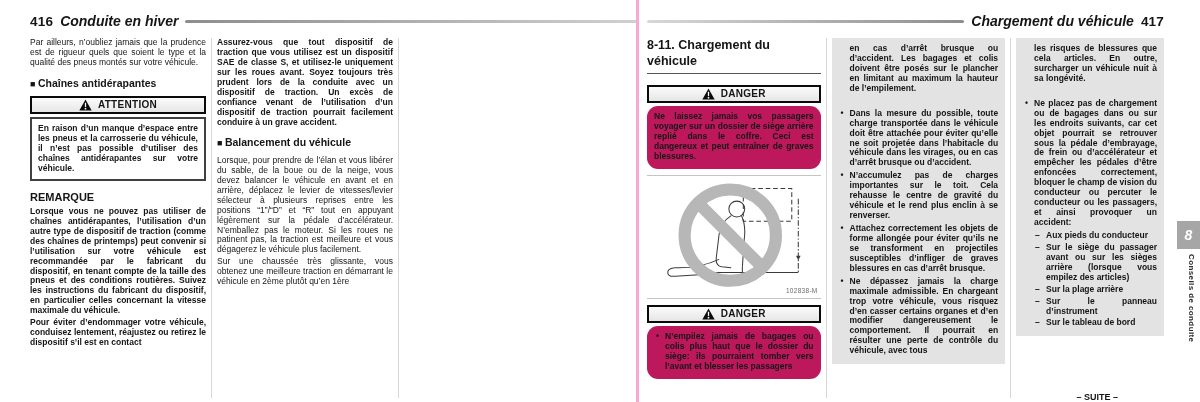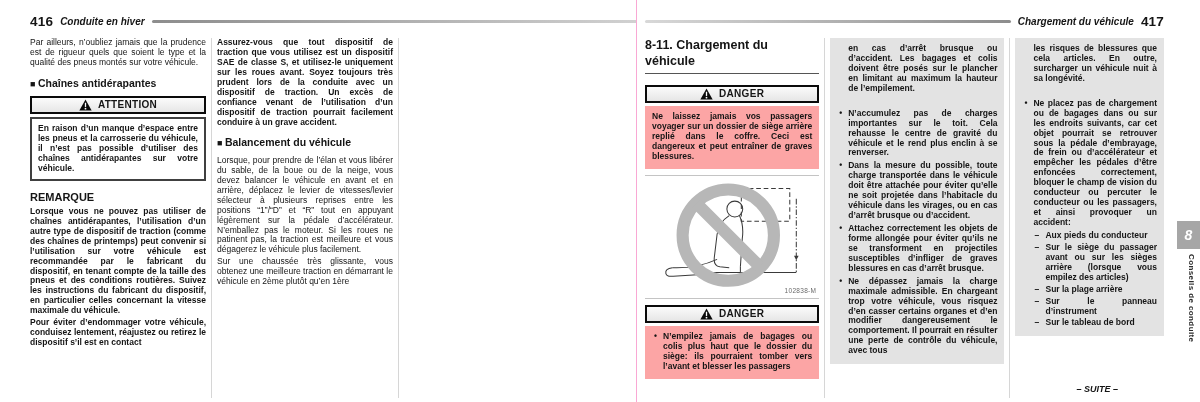--- a/index.html
+++ b/index.html
@@ -3,26 +3,26 @@
 <meta charset="utf-8">
 <style>
   * { margin:0; padding:0; box-sizing:border-box; }
   html,body { width:1200px; height:402px; overflow:hidden; }
   body {
     font-family:"Liberation Sans", sans-serif;
     background:#ffffff; color:#151515; position:relative;
   }
   .page { position:absolute; top:0; height:402px; background:#fff; }
   .page-left  { left:0; width:704px; padding:12px 14px 0 30px; border-right:1px solid #dedede; }
-  .page-right { left:636px; width:534px; padding:12px 6px 0 8px; border-left:1px solid #f9a8d4; }
+  .page-right { left:636px; width:534px; padding:12px 6px 0 8px; border-left:3px solid #f9a8d4; }
 
   
   .runhead { display:flex; align-items:center; gap:7px; height:18px; }
   .pagenum { font-size:13.5px; font-weight:bold; letter-spacing:0.2px; }
-  .runtitle { font-size:10px; font-weight:bold; font-style:italic; white-space:nowrap; }
+  .runtitle { font-size:14px; font-weight:bold; font-style:italic; white-space:nowrap; }
   .hrule { flex:1; height:3px; border-radius:2px; }
   .hrule-left  { background:linear-gradient(to right,#8d8d8d,#d8d8d8); }
   .hrule-right { background:linear-gradient(to right,#d8d8d8,#8d8d8d); }
 
   
   .cols { display:flex; margin-top:8px; height:360px; }
   .col { width:176px; font-size:8.5px; line-height:1.17; }
   .vsep { width:1px; background:#d6d6d6; margin:0 5px; }
   .p { text-align:justify; margin-bottom:9px; }
   .boldtxt { font-weight:bold; }
@@ -37,40 +37,40 @@
 
   
   .warn-head {
     border:2px solid #0a0a0a; height:18px; margin-bottom:3px;
     display:flex; align-items:center; justify-content:center; gap:6px;
     background:linear-gradient(#fbfbfb,#e6e6e6);
     font-weight:bold; font-size:10px; letter-spacing:0.3px;
   }
   .tri { width:13px; height:12px; flex:0 0 auto; }
   .attention-body { border:2px solid #404040; background:#fff; padding:5px 6px; font-weight:bold; text-align:justify; margin-bottom:10px; }
-  .danger-body { background:#fca5a5; padding:6px 7px 7px; font-weight:bold; text-align:justify; margin-bottom:6px; }
+  .danger-body { background:#be185d; padding:6px 7px 7px; font-weight:bold; text-align:justify; margin-bottom:6px;border-radius:11px; }
   .gray-block { background:#e3e3e3; padding:6px 7px 8px; font-weight:bold; }
   .bullet { position:relative; padding-left:11px; text-align:justify; margin-bottom:3px; }
   .bullet::before { content:"\2022"; position:absolute; left:2px; }
   .dash { position:relative; padding-left:12px; text-align:justify; margin-bottom:2px; font-weight:bold; }
   .dash::before { content:"\2013"; position:absolute; left:1px; }
   .cont { text-align:justify; margin-bottom:15px; }
 
   
   .figure { border-top:1px solid #c4c4c4; border-bottom:1px solid #c4c4c4; height:124px; position:relative; margin-bottom:6px; display:flex; align-items:center; justify-content:center; }
   .figcode { position:absolute; right:3px; bottom:3px; font-size:6.5px; color:#6a6a6a; letter-spacing:0.3px; }
 
   
   .chapter-tab { position:absolute; right:0; top:221px; width:23px; height:28px; background:#a6a6a6;
     display:flex; align-items:center; justify-content:center; }
   .chapter-tab span { color:#fff; font-size:14px; font-weight:bold; font-style:italic; }
   .chapter-label { position:absolute; right:4px; top:254px; writing-mode:vertical-rl;
     font-size:8px; font-weight:bold; color:#2b2b2b; letter-spacing:0.4px; }
 
-  .suite { position:absolute; right:52px; bottom:8px; font-size:9px; font-weight:bold; font-style:italic; }
+  .suite { position:absolute; right:52px; bottom:0; font-size:9px; font-weight:bold; }
 </style>
 </head>
 <body>
 
 <section class="page page-left">
   <header class="runhead">
     <span class="pagenum">416</span>
     <span class="runtitle">Conduite en hiver</span>
     <span class="hrule hrule-left"></span>
   </header>
@@ -160,22 +160,22 @@
       </div>
       <div class="danger-body">
         <div class="bullet" style="margin-bottom:0;">N’empilez jamais de bagages ou colis plus haut que le dossier du siège: ils pourraient tomber vers l’avant et blesser les passagers</div>
       </div>
     </div>
     <div class="vsep"></div>
 
     <div class="col">
       <div class="gray-block">
         <div class="cont" style="padding-left:11px;">en cas d’arrêt brusque ou d’accident. Les bagages et colis doivent être posés sur le plancher en limitant au maximum la hauteur de l’empilement.</div>
+        <div class="bullet">Dans la mesure du possible, toute charge transportée dans le véhicule doit être attachée pour éviter qu’elle ne soit projetée dans l’habitacle du véhicule dans les virages, ou en cas d’arrêt brusque ou d’accident.</div>
         <div class="bullet">N’accumulez pas de charges importantes sur le toit. Cela rehausse le centre de gravité du véhicule et le rend plus enclin à se renverser.</div>
-        <div class="bullet">Dans la mesure du possible, toute charge transportée dans le véhicule doit être attachée pour éviter qu’elle ne soit projetée dans l’habitacle du véhicule dans les virages, ou en cas d’arrêt brusque ou d’accident.</div>
         <div class="bullet">Attachez correctement les objets de forme allongée pour éviter qu’ils ne se transforment en projectiles susceptibles d’infliger de graves blessures en cas d’arrêt brusque.</div>
         <div class="bullet" style="margin-bottom:0;">Ne dépassez jamais la charge maximale admissible. En chargeant trop votre véhicule, vous risquez d’en casser certains organes et d’en modifier dangereusement le comportement. Il pourrait en résulter une perte de contrôle du véhicule, avec tous</div>
       </div>
     </div>
     <div class="vsep"></div>
 
     <div class="col" style="width:150px;">
       <div class="gray-block">
         <div class="cont" style="padding-left:11px;">les risques de blessures que cela articles. En outre, surcharger un véhicule nuit à sa longévité.</div>
         <div class="bullet">Ne placez pas de chargement ou de bagages dans ou sur les endroits suivants, car cet objet pourrait se retrouver sous la pédale d’embrayage, de frein ou d’accélérateur et empêcher les pédales d’être enfoncées correctement, bloquer le champ de vision du conducteur ou percuter le conducteur ou les passagers, et ainsi provoquer un accident:</div>

